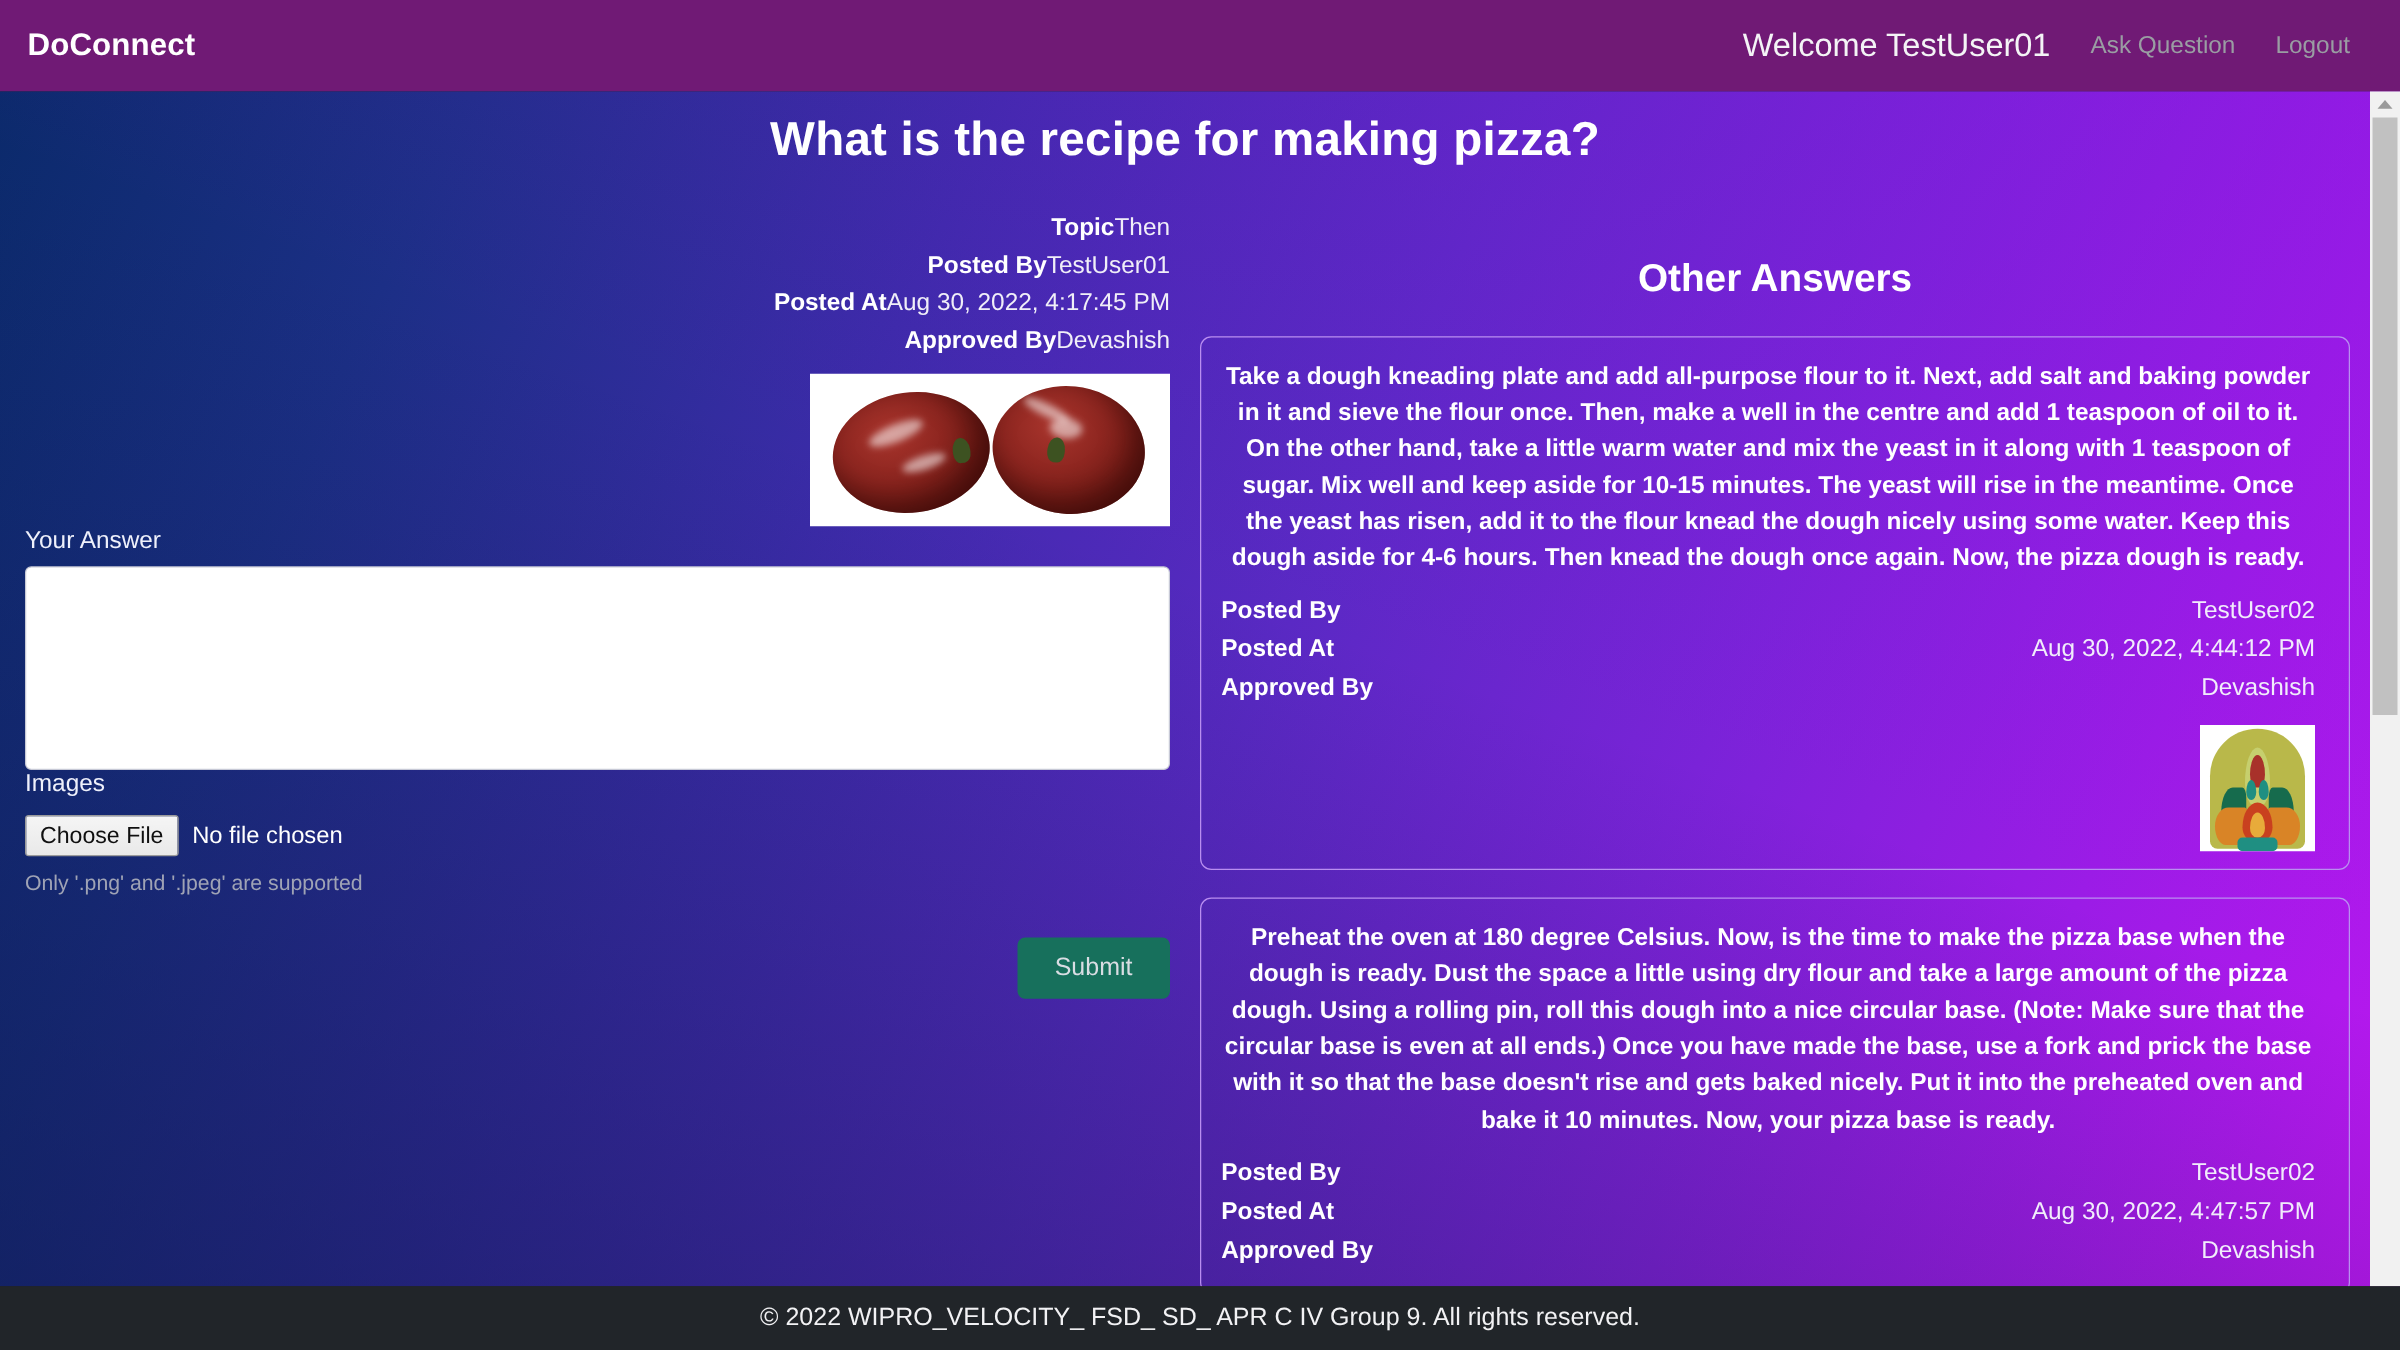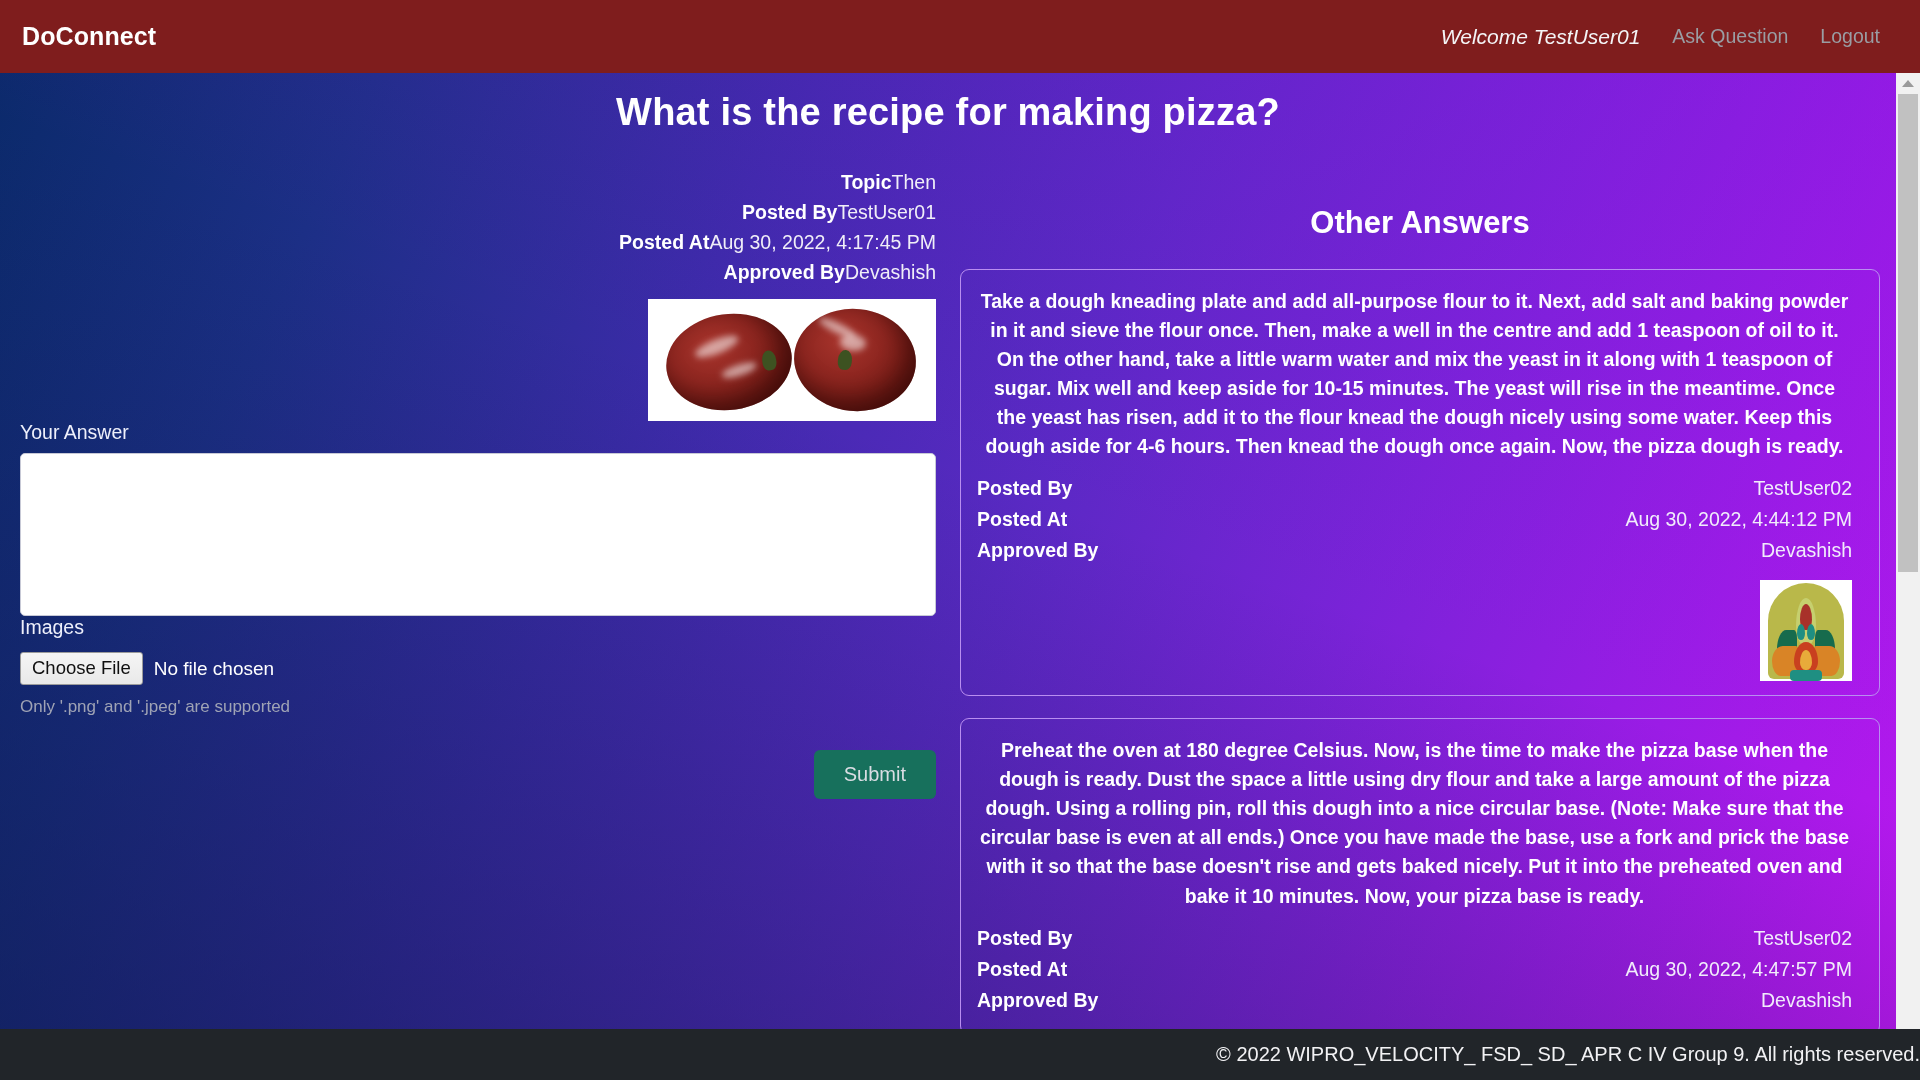--- a/index.html
+++ b/index.html
@@ -12,21 +12,21 @@
   }
   body {
     background: #1b1e24;
   }
 
   
   .navbar {
     position: absolute;
     top: 0; left: 0;
     width: 1920px; height: 73px;
-    background: #7f1d1d;
+    background: #701a75;
     display: flex;
     align-items: center;
     z-index: 20;
   }
   .brand {
     margin-left: 22px;
     color: #ffffff;
     font-size: 25px;
     font-weight: bold;
     letter-spacing: 0.1px;
@@ -34,24 +34,23 @@
   }
   .nav-right {
     margin-left: auto;
     margin-right: 24px;
     display: flex;
     align-items: center;
     gap: 0px;
   }
   .nav-welcome {
     color: #f4f4f6;
-    font-size: 21px;
+    font-size: 26px;
     padding: 0 16px;
     white-space: nowrap;
-    font-style: italic;
   }
   .nav-link {
     color: #9a9da3;
     font-size: 19.5px;
     padding: 0 16px;
     text-decoration: none;
     white-space: nowrap;
     cursor: pointer;
   }
 
@@ -339,21 +338,21 @@
   }
 
   
   .footer {
     position: absolute;
     bottom: 0; left: 0;
     width: 1920px; height: 51px;
     background: #212529;
     display: flex;
     align-items: center;
-    justify-content: flex-end;
+    justify-content: center;
     z-index: 20;
   }
   .footer-text {
     color: #f2f2f4;
     font-size: 20px;
   }
 </style>
 </head>
 <body>
 

